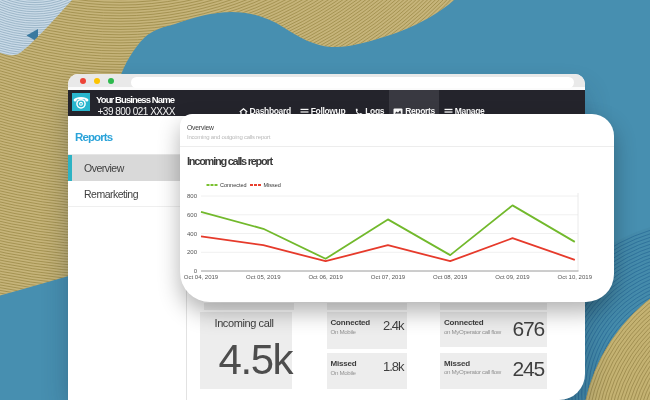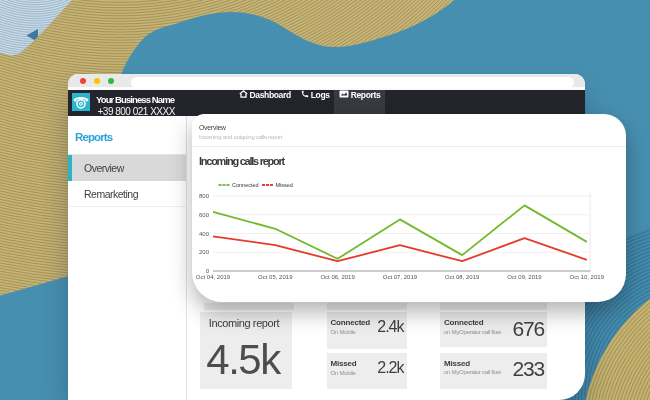--- a/index.html
+++ b/index.html
@@ -7,36 +7,36 @@
  border-radius:10px 10px 26px 0;overflow:hidden;background:#fff;
  box-shadow:0 16px 30px -6px rgba(20,40,60,.45);padding-left:40px;}
 .chrome{position:absolute;left:0;top:0;width:517px;height:15.5px;background:linear-gradient(#e9e9e9 0 13.5px,#fbfbfb 13.5px);}
 .dot{position:absolute;top:3.5px;width:6px;height:6px;border-radius:50%;}
 .pill{position:absolute;left:63px;top:3px;width:443px;height:10.5px;border-radius:6px;background:#fff;}
 .hdr{position:absolute;left:0;top:15.5px;width:517px;height:26.5px;background:#24242c;}
 .logo{position:absolute;left:4px;top:3px;width:18px;height:18px;}
 .bname{position:absolute;left:28px;top:4.3px;color:#fff;font-size:9.5px;font-weight:bold;letter-spacing:-0.9px;white-space:nowrap;}
 .bnum{position:absolute;left:29.5px;top:16.6px;color:#f2f2f2;font-size:10px;letter-spacing:-0.5px;white-space:nowrap;}
 .nav{position:absolute;left:166px;top:0;height:26px;display:flex;align-items:center;color:#fff;font-size:8.5px;font-weight:bold;letter-spacing:-0.35px;}
-.nav .it{display:flex;align-items:flex-start;gap:2px;padding:0 4.5px;height:26px;white-space:nowrap;}
+.nav .it{display:flex;align-items:flex-end;gap:2px;padding:0 4.5px;height:26px;white-space:nowrap;}
 .nav .it.act{background:#393941;}
 .sbar{position:absolute;left:0;top:42px;width:119px;height:284px;background:#fff;border-right:1px solid #e2e2e2;}
 .sbar .ttl{position:absolute;left:17px;top:52px;color:#2ba3d9;font-size:13px;font-weight:bold;}
 .menu{position:absolute;left:0;top:38px;width:118px;border-top:1px solid #e5e5e5;}
 .mi{position:relative;height:26px;line-height:26px;padding-left:16px;font-size:10.5px;letter-spacing:-0.5px;color:#404040;border-bottom:1px solid #efefef;}
 .mi.sel{background:#d9d9d9;border-bottom:none;}
 .mi.sel::before{content:"";position:absolute;left:0;top:0;width:4px;height:26px;background:#2db3c4;}
 .card{position:absolute;background:#ededed;}
 .c1{left:132px;top:237.5px;width:92px;height:77px;}
 .c1 .t{margin-top:5px;margin-left:-4px;text-align:center;font-size:11px;letter-spacing:-0.4px;color:#3d3d3d;}
-.c1 .v{margin-top:7px;margin-left:-6px;text-align:center;font-size:42px;letter-spacing:-1.5px;color:#4d4d4d;}
+.c1 .v{margin-top:7px;margin-left:-6px;text-align:right;font-size:42px;letter-spacing:-1.5px;color:#4d4d4d;}
 .sc .t1{position:absolute;left:4px;top:6px;font-size:8px;font-weight:bold;letter-spacing:-0.2px;color:#3d3d3d;}
 .sc .t2{position:absolute;left:4px;top:15.5px;font-size:6.2px;letter-spacing:-0.35px;color:#939393;white-space:nowrap;}
-.sc .v{position:absolute;right:3px;top:6px;font-size:16px;letter-spacing:-1px;color:#3f3f3f;}
-.ov{position:absolute;left:192px;top:114px;width:434px;height:188px;background:#fff;
+.sc .v{position:absolute;right:3px;top:6px;font-size:13px;letter-spacing:-1px;color:#3f3f3f;}
+.ov{position:absolute;left:180px;top:114px;width:434px;height:188px;background:#fff;
  border-radius:12px 22px 28px 30px;box-shadow:0 10px 22px rgba(0,0,0,.30);}
 .ovh{position:absolute;left:7px;top:9.5px;font-size:6.8px;letter-spacing:-0.2px;color:#3b3b3b;}
 .ovs{position:absolute;left:7px;top:19.5px;font-size:6px;letter-spacing:-0.25px;color:#b9b9b9;}
 .ovd{position:absolute;left:0;top:32px;width:434px;height:1px;background:#ededed;}
 .ovt{position:absolute;left:7px;top:40.5px;font-size:11px;font-weight:bold;letter-spacing:-1.25px;color:#3a3a3a;}
 </style></head>
 <body>
 <svg width="650" height="400" viewBox="0 0 650 400" style="position:absolute;left:0;top:0">
     <defs>
       <clipPath id="cpblue">
@@ -390,61 +390,71 @@
           <circle cx="14.9" cy="7.1" r="1.5" fill="#fff"></circle>
         </svg></span>
     <span class="bname">Your Business Name</span>
     <span class="bnum">+39 800 021 XXXX</span>
     <div class="nav">
         <span class="it"><svg width="9" height="8" viewBox="0 0 9 8" style="">
             <path d="M0.8 4 L4.5 0.8 L8.2 4" fill="none" stroke="#fff" stroke-width="1.3"></path>
             <path d="M2 3.8 V7.2 H7 V3.8" fill="none" stroke="#fff" stroke-width="1.3"></path>
           </svg>Dashboard</span>
         <span class="it"><svg width="9" height="8" viewBox="0 0 9 8" style="">
+            <rect x="0.5" y="0.8" width="8" height="1.2" fill="#fff"></rect>
+            <rect x="0.5" y="3.4" width="8" height="1.2" fill="#fff"></rect>
+            <rect x="0.5" y="6" width="5.5" height="1.2" fill="#fff"></rect>
+          </svg>Followup</span>
+        <span class="it"><svg width="9" height="8" viewBox="0 0 9 8" style="">
             <path d="M1.8 0.8 C1.8 5.2 3.6 7.2 8.2 7.2 L8.2 5.6 L6 5 L5.4 5.8 C4.2 5.2 3.4 4.3 3 3.2 L3.8 2.4 L3.4 0.8 Z" fill="#fff"></path>
           </svg>Logs</span>
         <span class="it act"><svg width="10" height="8" viewBox="0 0 10 8" style="">
             <rect x="0.5" y="0.5" width="9" height="7" rx="1" fill="#fff"></rect>
             <path d="M1.8 5.6 L3.6 3.4 L5 4.8 L7.2 2.2 L8.2 5.6 Z" fill="#2b2b33"></path>
           </svg>Reports</span>
+        <span class="it"><svg width="9" height="8" viewBox="0 0 9 8" style="">
+            <rect x="0.5" y="0.8" width="8" height="1.3" fill="#fff"></rect>
+            <rect x="0.5" y="3.4" width="8" height="1.3" fill="#fff"></rect>
+            <rect x="0.5" y="6" width="8" height="1.3" fill="#fff"></rect>
+          </svg>Manage</span>
       </div>
   </div>
   <div class="sbar">
     <div class="ttl" style="position:absolute;left:7px;top:15px;color:#2ba3d9;font-size:11.5px;font-weight:bold;letter-spacing:-0.9px;">Reports</div>
     <div class="menu">
       <div class="mi sel">Overview</div>
       <div class="mi">Remarketing</div>
     </div>
   </div>
   <div class="card" style="left:136px;top:229px;width:90px;height:6.5px;"></div>
     <div class="card" style="left:258.5px;top:229px;width:80px;height:6.5px;"></div>
     <div class="card" style="left:372px;top:229px;width:107px;height:6.5px;"></div>
   <div class="card c1">
-      <div class="t">Incoming report</div>
+      <div class="t">Incoming call</div>
       <div class="v">4.5k</div>
     </div>
   <div class="card sc" style="left:258.5px;top:238px;width:80px;height:36.5px;">
     <span class="t1">Connected</span>
       <span class="t2">On Mobile</span>
       <span class="v">2.4k</span>
     </div>
   <div class="card sc" style="left:258.5px;top:279.3px;width:80px;height:35.8px;">
     <span class="t1">Missed</span>
       <span class="t2">On Mobile</span>
-      <span class="v">2.2k</span>
+      <span class="v">1.8k</span>
     </div>
   <div class="card sc" style="left:372px;top:238px;width:107px;height:34.5px;">
     <span class="t1">Connected</span>
       <span class="t2">on MyOperator call flow</span>
       <span class="v" style="font-size:21px;letter-spacing:-1.2px;top:4.5px;">676</span>
     </div>
   <div class="card sc" style="left:372px;top:278.5px;width:107px;height:36.5px;">
     <span class="t1">Missed</span>
       <span class="t2">on MyOperator call flow</span>
-      <span class="v" style="font-size:21px;letter-spacing:-1.2px;top:4.5px;">233</span>
+      <span class="v" style="font-size:21px;letter-spacing:-1.2px;top:4.5px;">245</span>
     </div>
 </div>
 <div class="ov">
   <div class="ovh">Overview</div>
   <div class="ovs">Incoming and outgoing calls report</div>
   <div class="ovd"></div>
   <div class="ovt">Incoming calls report</div>
   <svg width="434" height="120" viewBox="192 168 434 120" style="position:absolute;left:0;top:54px">
       <line x1="218.5" y1="185" x2="229.5" y2="185" stroke="#7ac130" stroke-width="2" stroke-dasharray="3,1"></line>
       <text x="232" y="187" font-size="5.5" fill="#333">Connected</text>

